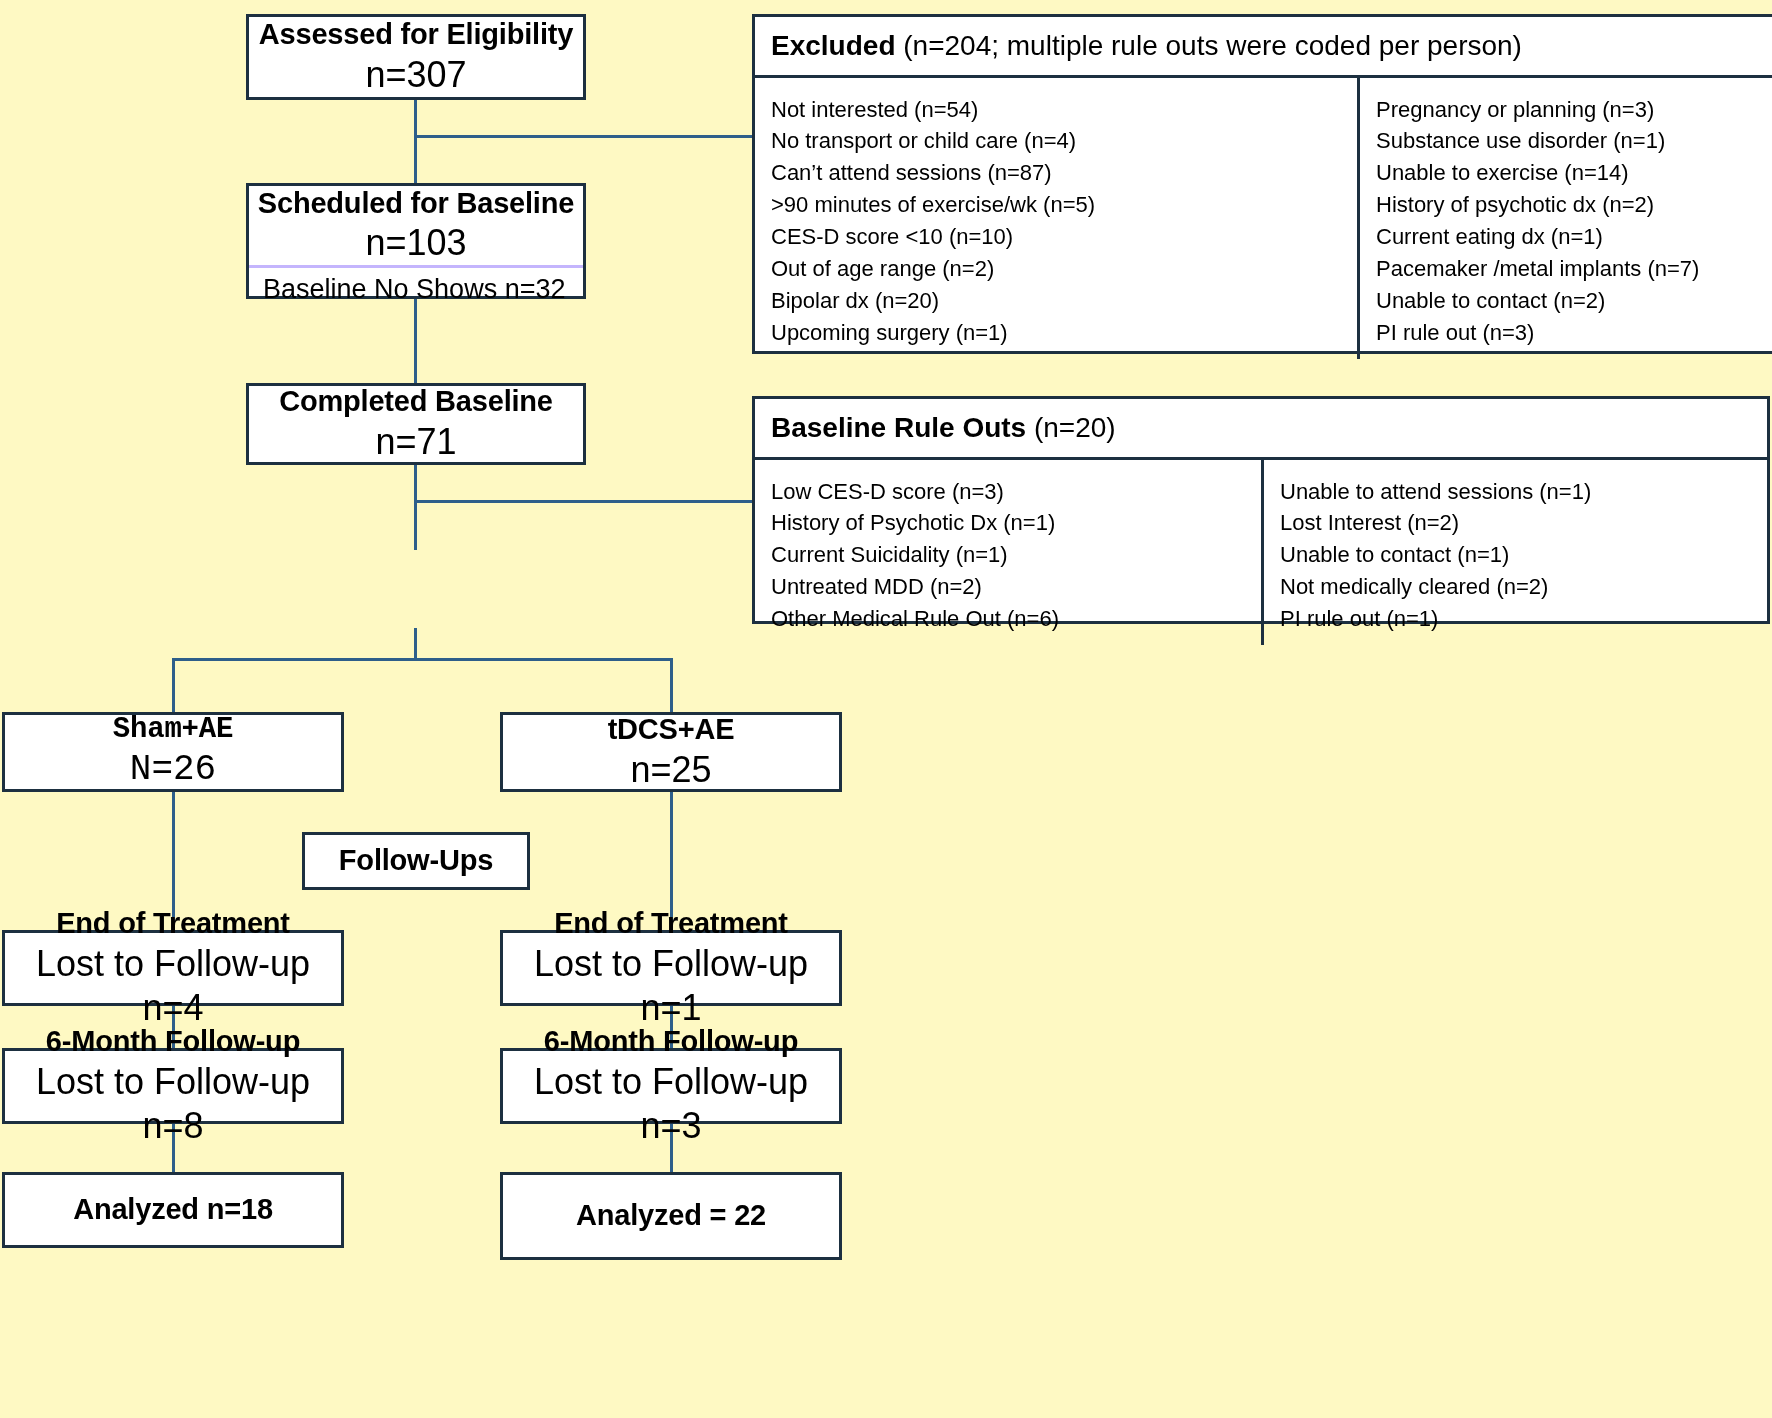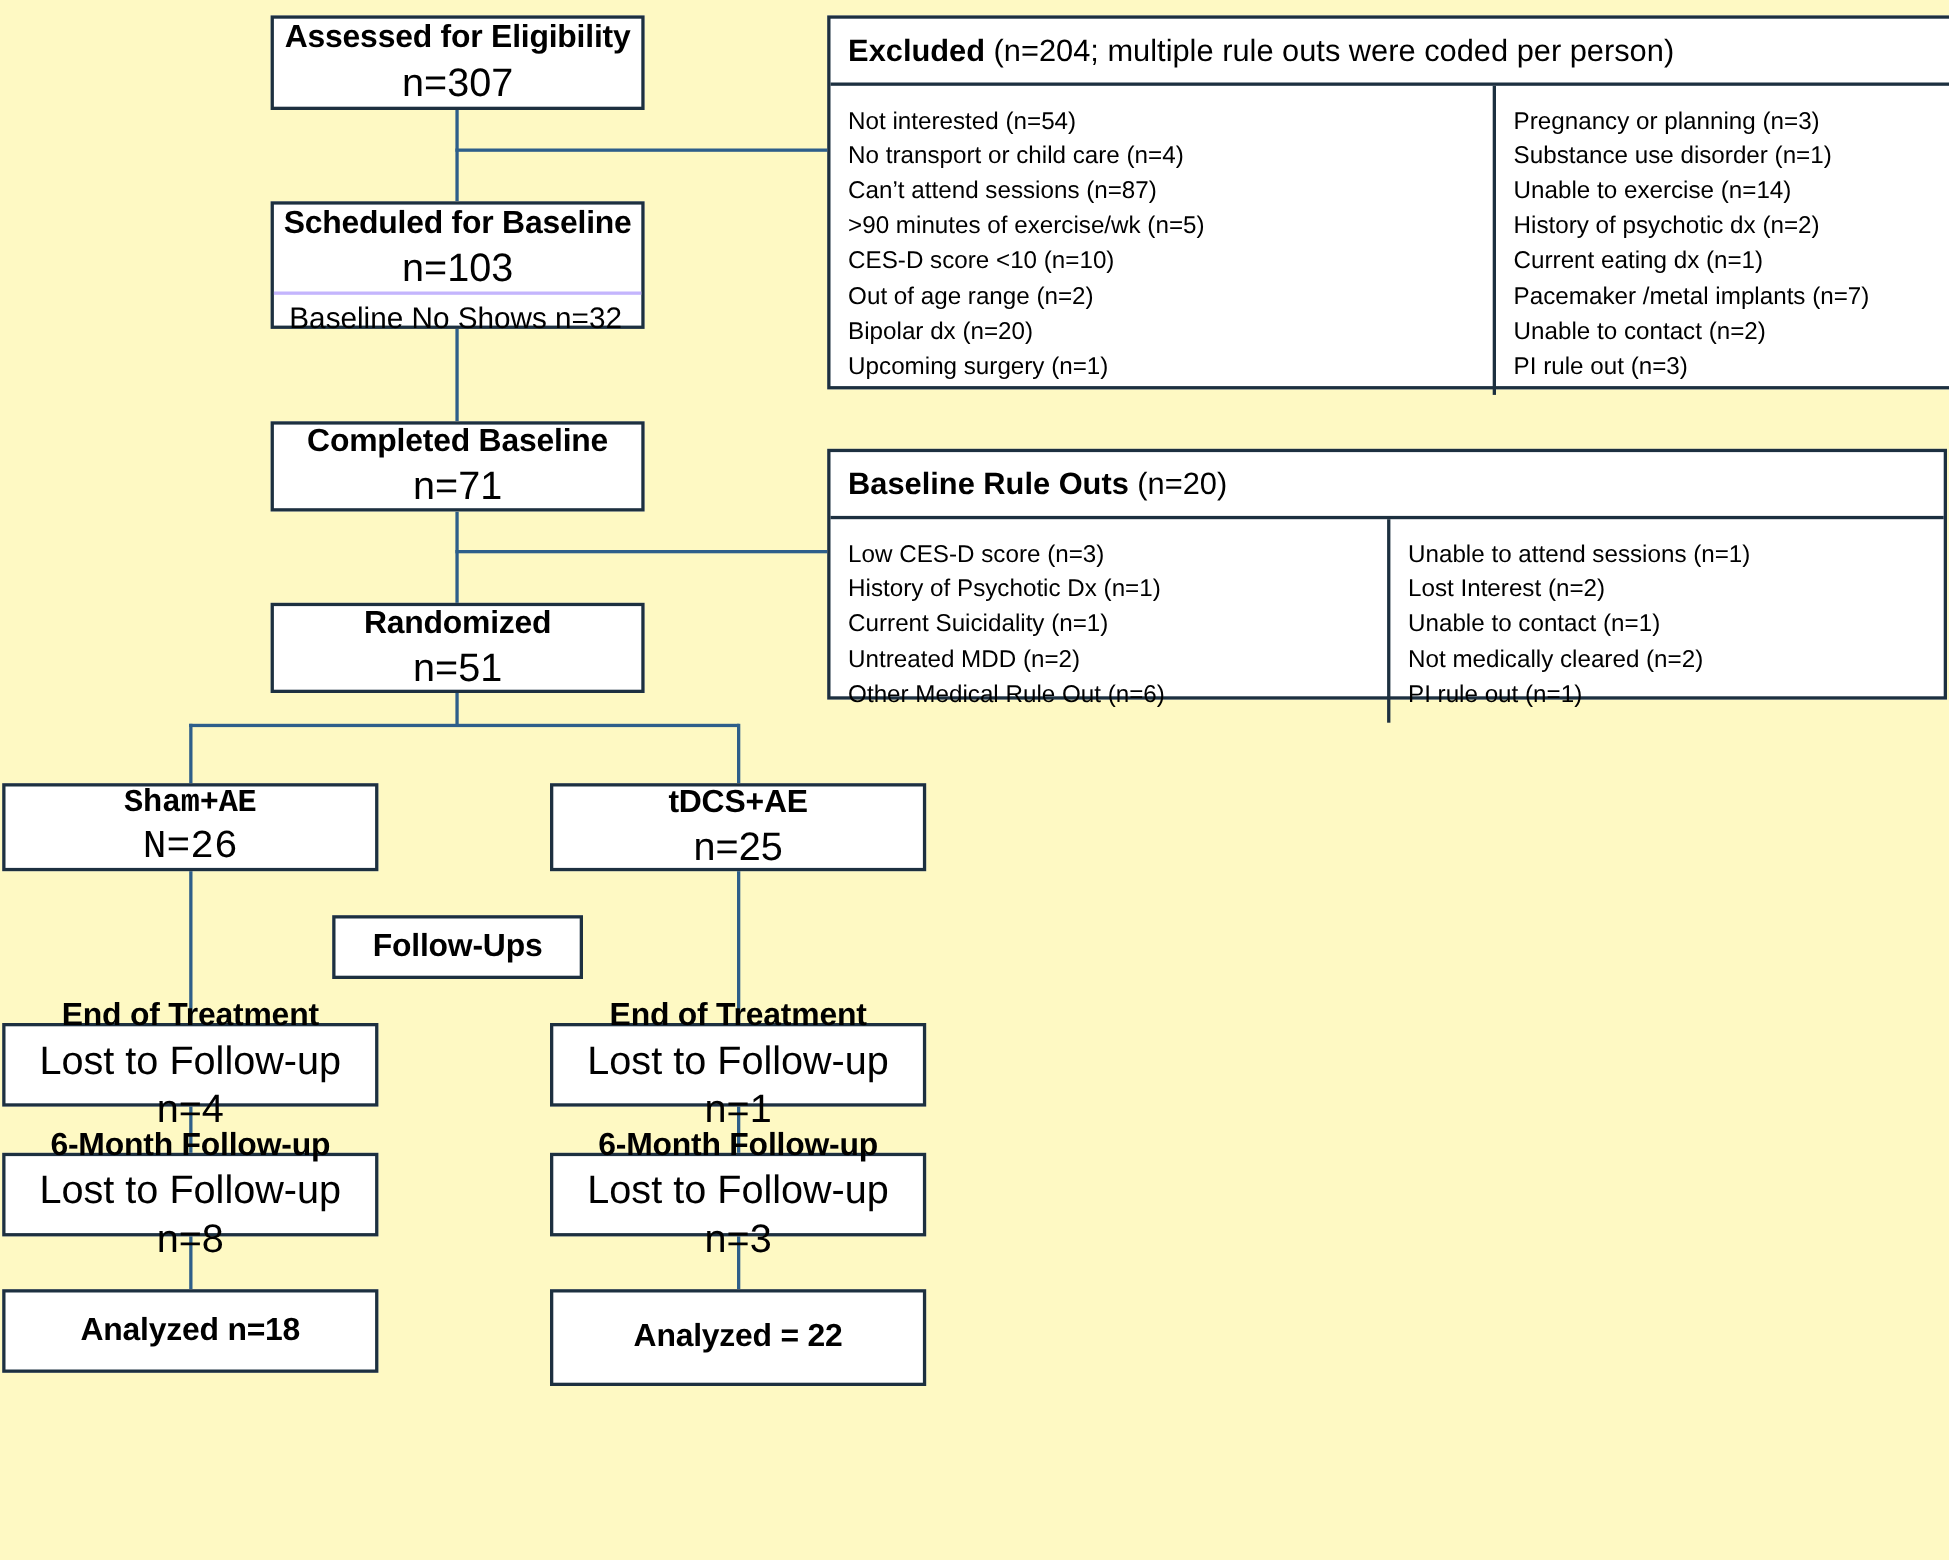--- a/index.html
+++ b/index.html
@@ -188,21 +188,21 @@
     </div>
   </div>
 
   <div class="box" style="left:246px; top:383px; width:340px; height:82px;">
     <div class="box-inner">
       <div class="ttl">Completed Baseline</div>
       <div class="sub">n=71</div>
     </div>
   </div>
 
-  <div class="panel" style="left:752px; top:408px; width:1018px; height:228px;">
+  <div class="panel" style="left:752px; top:396px; width:1018px; height:228px;">
     <div class="panel-head">
       <b>Baseline Rule Outs</b><span> (n=20)</span>
     </div>
     <div class="panel-body">
       <div class="panel-col left">
         <ul>
             <li>Low CES-D score (n=3)</li>
             <li>History of Psychotic Dx (n=1)</li>
             <li>Current Suicidality (n=1)</li>
             <li>Untreated MDD (n=2)</li>
@@ -214,26 +214,20 @@
             <li>Unable to attend sessions (n=1)</li>
             <li>Lost Interest (n=2)</li>
             <li>Unable to contact (n=1)</li>
             <li>Not medically cleared (n=2)</li>
             <li>PI rule out (n=1)</li>
           </ul>
       </div>
     </div>
   </div>
 
-  <div class="box" style="left:246px; top:548px; width:340px; height:82px;">
-    <div class="box-inner">
-      <div class="ttl">Randomized</div>
-      <div class="sub">n=51</div>
-    </div>
-  </div>
 
   <div class="box" style="left:2px; top:712px; width:342px; height:80px;font-family:Liberation Mono, monospace;">
     <div class="box-inner">
       <div class="ttl">Sham+AE</div>
       <div class="sub">N=26</div>
     </div>
   </div>
 
   <div class="box" style="left:500px; top:712px; width:342px; height:80px;">
     <div class="box-inner">

